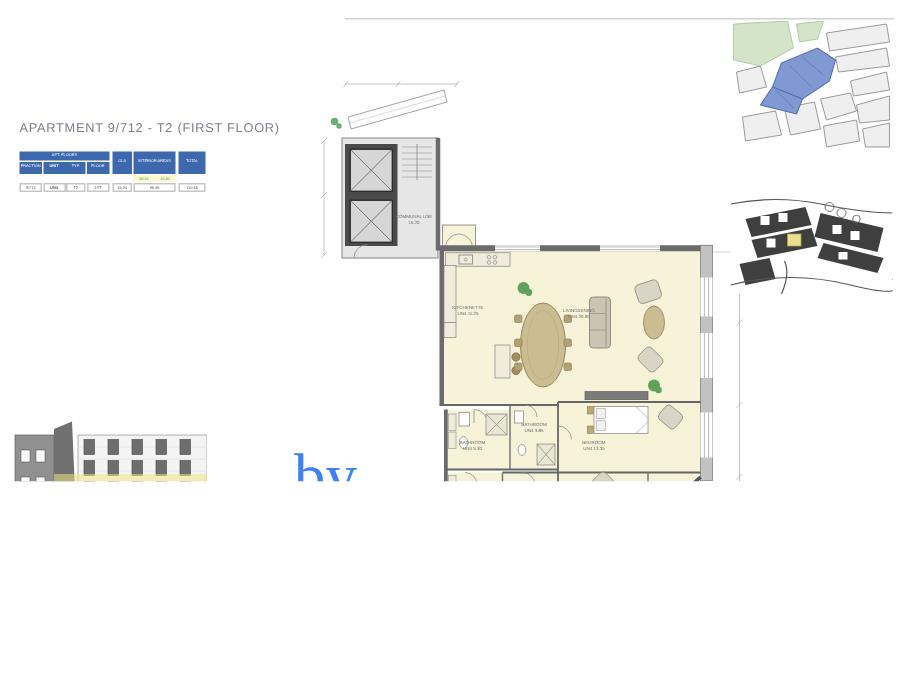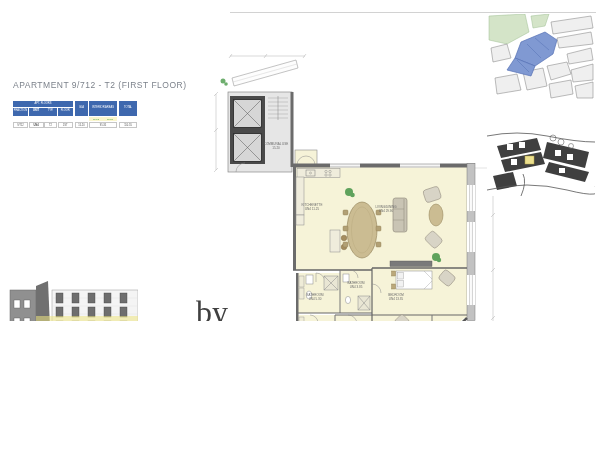--- a/index.html
+++ b/index.html
@@ -14,21 +14,21 @@
   
   .atable { left:13px; top:101px; width:124px; height:28px; }
   .bc { position:absolute; background:#3e68ae; color:#fff; font-size:2.6px; line-height:1.1;
         display:flex; align-items:center; justify-content:center; text-align:center; }
   .yc { position:absolute; background:#faf6cd; color:#3e9a44; font-size:2.4px;
         display:flex; align-items:center; justify-content:center; }
   .vc { position:absolute; background:#fff; border:.5px solid #c6c6c6; color:#555; font-size:2.6px;
         display:flex; align-items:center; justify-content:center; }
 
   
-  .wm-by { left:196px; top:294px; font-family:"Liberation Serif", serif; font-size:32px; color:#404040; }
+  .wm-by { left:196px; top:294px; font-family:"Liberation Serif", serif; font-size:42px; color:#3b82f6; }
   .wm-brand { left:178px; top:338px; font-family:Liberation Serif, serif; font-size:64px;
               letter-spacing:9px; color:rgba(255,255,255,.25);
               -webkit-text-stroke:1.1px #aeaeae; white-space:nowrap; }
   .wm-tag { left:212px; top:399px; font-family:Liberation Serif, serif; font-size:17px;
             letter-spacing:15px; color:#8b5cf6; white-space:nowrap; }
   .wm-line { height:1px; background:#c6c6c6; opacity:.85; }
 
   
   .disc { left:8px; top:379px; width:131px; color:#929292; font-size:3.1px; line-height:1.35;
           text-align:justify; }

